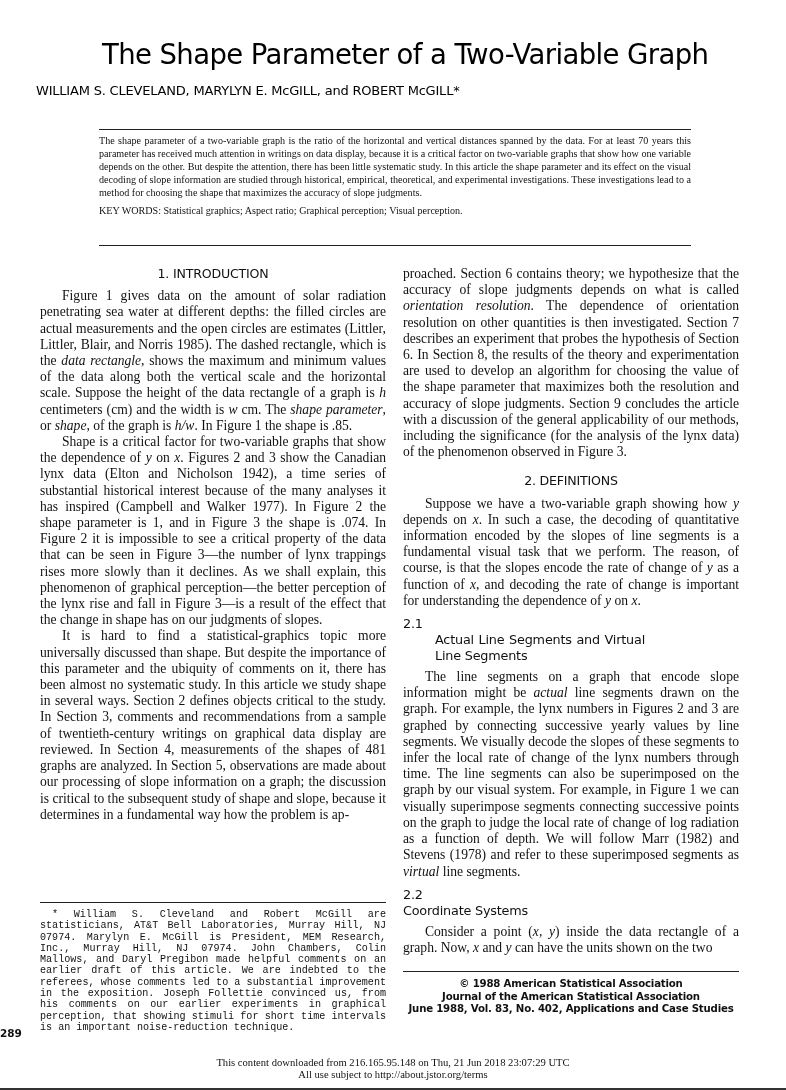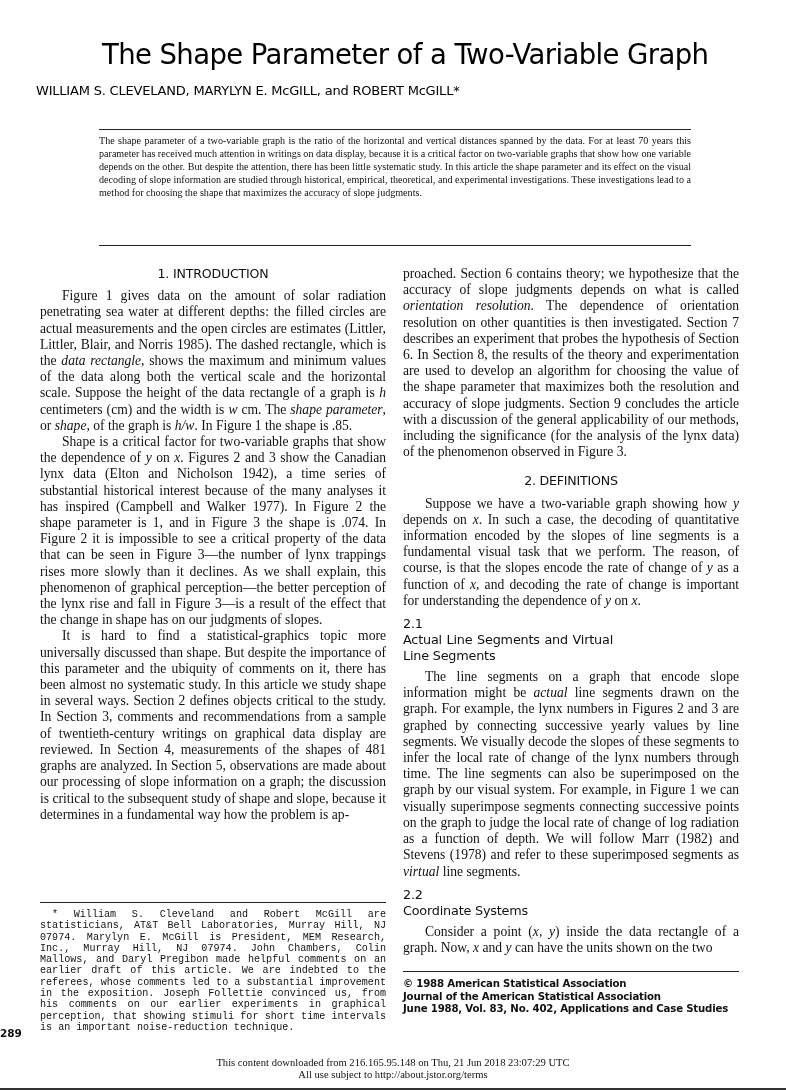--- a/index.html
+++ b/index.html
@@ -16,34 +16,35 @@
   #col-left { left: 40px; top: 266px; width: 346px; }
   #col-right { left: 403px; top: 266px; width: 336px; }
   .sec-head { font-family: "DejaVu Sans", sans-serif; font-size: 12.6px; text-align: center; margin: 0 0 6px 0; letter-spacing: -0.2px; text-indent: 0 !important; }
   .sub-head { font-family: "DejaVu Sans", sans-serif; font-size: 12.8px; margin: 7px 0 5px 0; display: flex; letter-spacing: -0.2px; line-height: 16px; flex-direction: column; }
   .sub-head .num { width: 30px; flex: none; }
   i { font-style: italic; margin-top: 32px; }
   #footnote-rule { left: 40px; top: 902px; width: 346px; }
   #footnote { position: absolute; left: 40px; top: 909px; width: 346px; font-family: "Liberation Serif", serif; font-size: 10.1px; line-height: 11.3px; text-align: justify; color: #111; }
   #footnote p { margin: 0; text-indent: 12px; font-family: Liberation Mono, monospace; }
   #copyright-rule { left: 403px; top: 971px; width: 336px; }
-  #copyright { position: absolute; left: 403px; top: 978px; width: 336px; text-align: left; font-family: "DejaVu Sans", sans-serif; font-size: 10.2px; line-height: 12.6px; font-weight: bold; color: #111; letter-spacing: -0.2px; }
+  #copyright { position: absolute; left: 403px; top: 978px; width: 336px; text-align: center; font-family: "DejaVu Sans", sans-serif; font-size: 10.2px; line-height: 12.6px; font-weight: bold; color: #111; letter-spacing: -0.2px; }
   #page-number { position: absolute; left: 0; width: 786px; top: 1027px; text-align: left; font-family: "DejaVu Sans", sans-serif; font-size: 10.5px; font-weight: bold; color: #111; }
   #jstor { position: absolute; left: 0; width: 786px; top: 1057px; text-align: center; font-family: "Liberation Serif", serif; font-size: 10.6px; line-height: 12px; color: #111; }
   #bottom-rule { left: 0; top: 1088px; width: 786px; height: 2px; background: #333; }
 </style>
 </head>
 <body>
 
 <h1 id="title">The Shape Parameter of a Two-Variable Graph</h1>
 <div id="authors">WILLIAM S. CLEVELAND, MARYLYN E. McGILL, and ROBERT McGILL*</div>
 
 <div class="rule" style="left:99px; top:129px; width:592px;"></div>
 <div id="abstract">
   <p>The shape parameter of a two-variable graph is the ratio of the horizontal and vertical distances spanned by the data. For at least 70 years this parameter has received much attention in writings on data display, because it is a critical factor on two-variable graphs that show how one variable depends on the other. But despite the attention, there has been little systematic study. In this article the shape parameter and its effect on the visual decoding of slope information are studied through historical, empirical, theoretical, and experimental investigations. These investigations lead to a method for choosing the shape that maximizes the accuracy of slope judgments.</p>
+  <p id="keywords">KEY WORDS: Statistical graphics; Aspect ratio; Graphical perception; Visual perception.</p>
 </div>
 <div class="rule" style="left:99px; top:245px; width:592px;"></div>
 
 <div id="col-left" class="col">
   <div class="sec-head">1.   INTRODUCTION</div>
   <p><span>Figure 1 gives data on the amount of solar radiation penetrating sea water at different depths: the filled circles are actual measurements and the open circles are estimates (Littler, Littler, Blair, and Norris 1985). The dashed rectangle, which is the </span><i>data rectangle</i><span>, shows the maximum and minimum values of the data along both the vertical scale and the horizontal scale. Suppose the height of the data rectangle of a graph is </span><i>h</i><span> centimeters (cm) and the width is </span><i>w</i><span> cm. The </span><i>shape parameter</i><span>, or </span><i>shape</i><span>, of the graph is </span><i>h/w</i><span>. In Figure 1 the shape is .85.</span></p>
   <p><span>Shape is a critical factor for two-variable graphs that show the dependence of </span><i>y</i><span> on </span><i>x</i><span>. Figures 2 and 3 show the Canadian lynx data (Elton and Nicholson 1942), a time series of substantial historical interest because of the many analyses it has inspired (Campbell and Walker 1977). In Figure 2 the shape parameter is 1, and in Figure 3 the shape is .074. In Figure 2 it is impossible to see a critical property of the data that can be seen in Figure 3—the number of lynx trappings rises more slowly than it declines. As we shall explain, this phenomenon of graphical perception—the better perception of the lynx rise and fall in Figure 3—is a result of the effect that the change in shape has on our judgments of slopes.</span></p>
   <p>It is hard to find a statistical-graphics topic more universally discussed than shape. But despite the importance of this parameter and the ubiquity of comments on it, there has been almost no systematic study. In this article we study shape in several ways. Section 2 defines objects critical to the study. In Section 3, comments and recommendations from a sample of twentieth-century writings on graphical data display are reviewed. In Section 4, measurements of the shapes of 481 graphs are analyzed. In Section 5, observations are made about our processing of slope information on a graph; the discussion is critical to the subsequent study of shape and slope, because it determines in a fundamental way how the problem is ap-</p>
 </div>
 
@@ -51,21 +52,21 @@
 <div id="footnote">
   <p>* William S. Cleveland and Robert McGill are statisticians, AT&amp;T Bell Laboratories, Murray Hill, NJ 07974. Marylyn E. McGill is President, MEM Research, Inc., Murray Hill, NJ 07974. John Chambers, Colin Mallows, and Daryl Pregibon made helpful comments on an earlier draft of this article. We are indebted to the referees, whose comments led to a substantial improvement in the exposition. Joseph Follettie convinced us, from his comments on our earlier experiments in graphical perception, that showing stimuli for short time intervals is an important noise-reduction technique.</p>
 </div>
 
 <div id="col-right" class="col">
   <p class="noind"><span>proached. Section 6 contains theory; we hypothesize that the accuracy of slope judgments depends on what is called </span><i>orientation resolution</i><span>. The dependence of orientation resolution on other quantities is then investigated. Section 7 describes an experiment that probes the hypothesis of Section 6. In Section 8, the results of the theory and experimentation are used to develop an algorithm for choosing the value of the shape parameter that maximizes both the resolution and accuracy of slope judgments. Section 9 concludes the article with a discussion of the general applicability of our methods, including the significance (for the analysis of the lynx data) of the phenomenon observed in Figure 3.</span></p>
   <div class="sec-head" style="margin-top:13px;">2.   DEFINITIONS</div>
   <p><span>Suppose we have a two-variable graph showing how </span><i>y</i><span> depends on </span><i>x</i><span>. In such a case, the decoding of quantitative information encoded by the slopes of line segments is a fundamental visual task that we perform. The reason, of course, is that the slopes encode the rate of change of </span><i>y</i><span> as a function of </span><i>x</i><span>, and decoding the rate of change is important for understanding the dependence of </span><i>y</i><span> on </span><i>x</i><span>.</span></p>
   <div class="sub-head">
     <span class="num">2.1</span>
-    <span style="width:210px;">Actual Line Segments and Virtual Line Segments</span>
+    <span style="width:210px;margin-left:32px;">Actual Line Segments and Virtual Line Segments</span>
   </div>
   <p><span>The line segments on a graph that encode slope information might be </span><i>actual</i><span> line segments drawn on the graph. For example, the lynx numbers in Figures 2 and 3 are graphed by connecting successive yearly values by line segments. We visually decode the slopes of these segments to infer the local rate of change of the lynx numbers through time. The line segments can also be superimposed on the graph by our visual system. For example, in Figure 1 we can visually superimpose segments connecting successive points on the graph to judge the local rate of change of log radiation as a function of depth. We will follow Marr (1982) and Stevens (1978) and refer to these superimposed segments as </span><i>virtual</i><span> line segments.</span></p>
   <div class="sub-head">
     <span class="num">2.2</span>
     <span>Coordinate Systems</span>
   </div>
   <p><span>Consider a point (</span><i>x, y</i><span>) inside the data rectangle of a graph. Now, </span><i>x</i><span> and </span><i>y</i><span> can have the units shown on the two</span></p>
 </div>
 
 <div class="rule" id="copyright-rule"></div>

